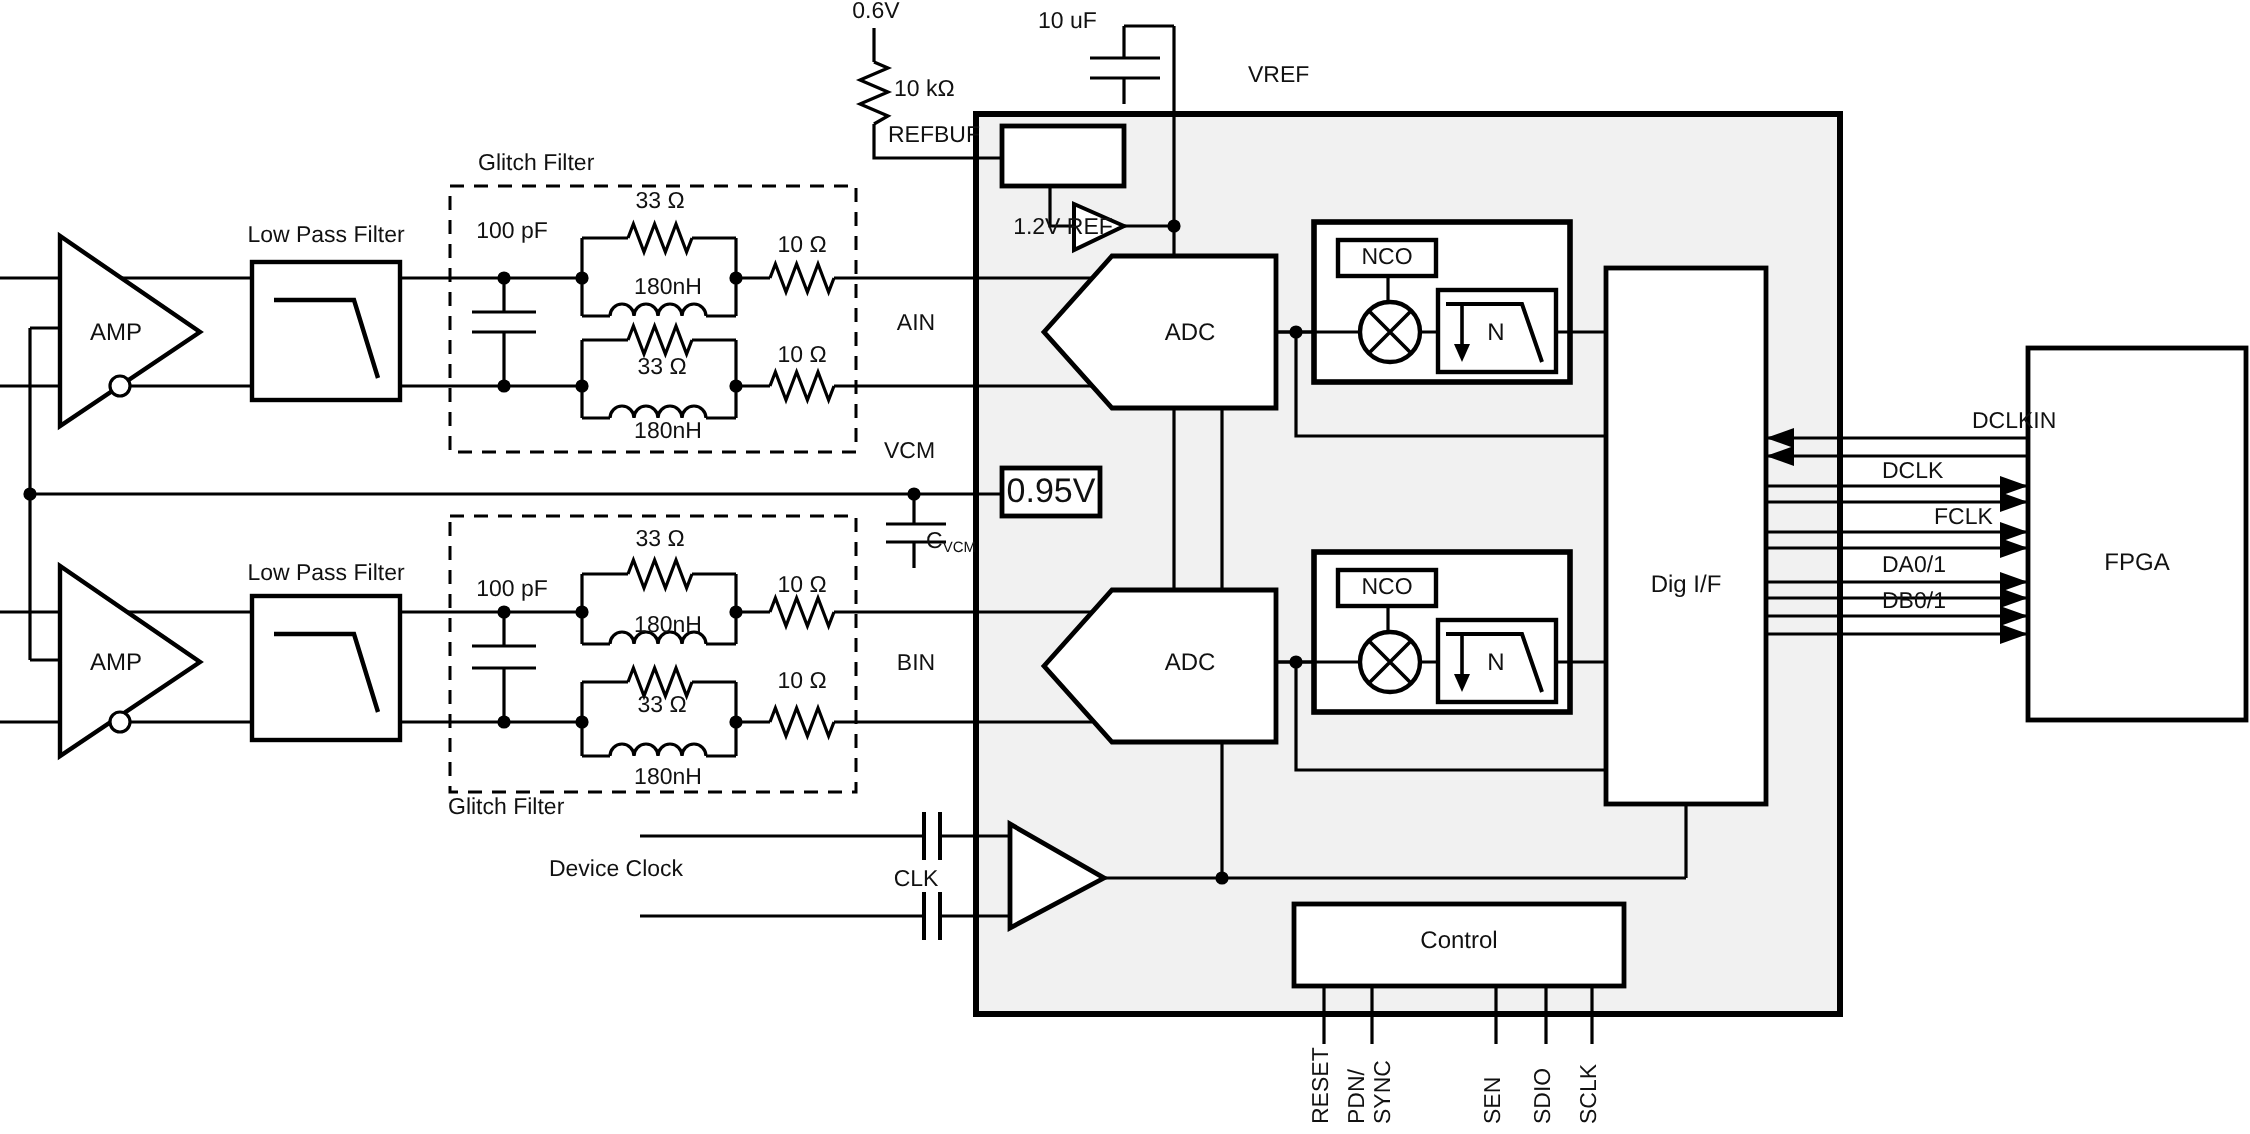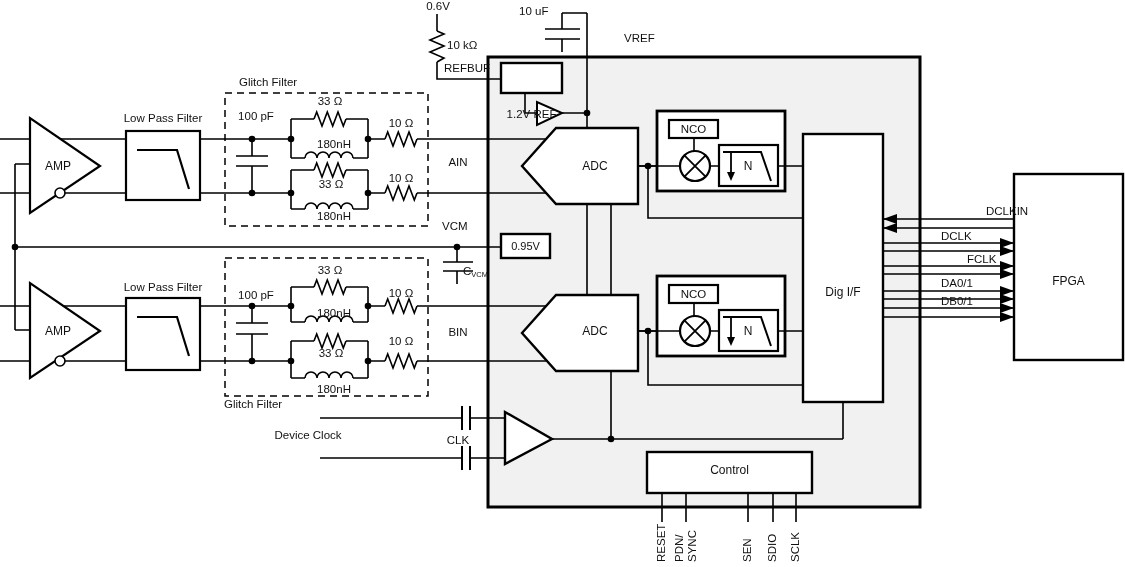--- a/index.html
+++ b/index.html
@@ -175,21 +175,21 @@
 
 <div class="lbl ctr" style="left:422px;top:0px;width:32px;">0.6V</div>
 <div class="lbl" style="left:447px;top:39px;">10 kΩ</div>
 <div class="lbl" style="left:444px;top:62px;">REFBUF</div>
 <div class="lbl" style="left:519px;top:5px;">10 uF</div>
 <div class="lbl" style="left:592px;top:32px;margin-left:32px;">VREF</div>
 <div class="blk" style="left:501px;top:63px;width:61px;height:30px;font-size:11.5px;margin-top:36px;">1.2V REF</div>
 
 <div class="lbl" style="left:442px;top:220px;">VCM</div>
 <div class="lbl" style="left:463px;top:265px;"><span>C</span><span class="sub">VCM</span></div>
-<div class="blk" style="left:501px;top:234px;width:49px;height:24px;font-size:11px;">0.95V</div>
+<div class="blk" style="left:501px;top:234px;width:49px;height:24px;font-size:17px;">0.95V</div>
 
 <div class="blk" style="left:30px;top:159px;width:56px;height:14px;">AMP</div>
 <div class="blk" style="left:30px;top:324px;width:56px;height:14px;">AMP</div>
 <div class="lbl ctr" style="left:108px;top:112px;width:110px;">Low Pass Filter</div>
 <div class="lbl ctr" style="left:108px;top:281px;width:110px;">Low Pass Filter</div>
 <div class="lbl" style="left:239px;top:76px;">Glitch Filter</div>
 <div class="lbl" style="left:224px;top:398px;">Glitch Filter</div>
 
 <div class="lbl ctr" style="left:231px;top:110px;width:50px;">100 pF</div>
 <div class="lbl ctr" style="left:310px;top:95px;width:40px;">33 Ω</div>

